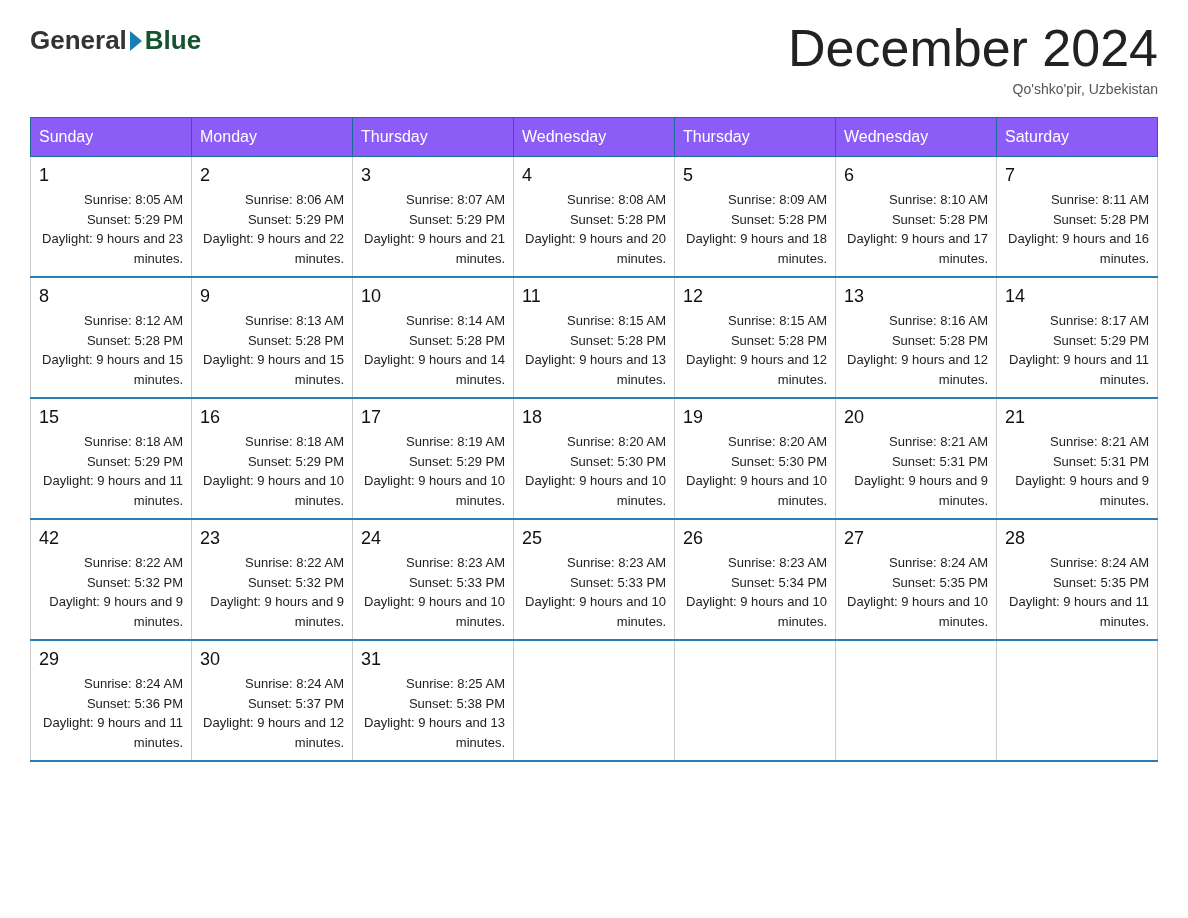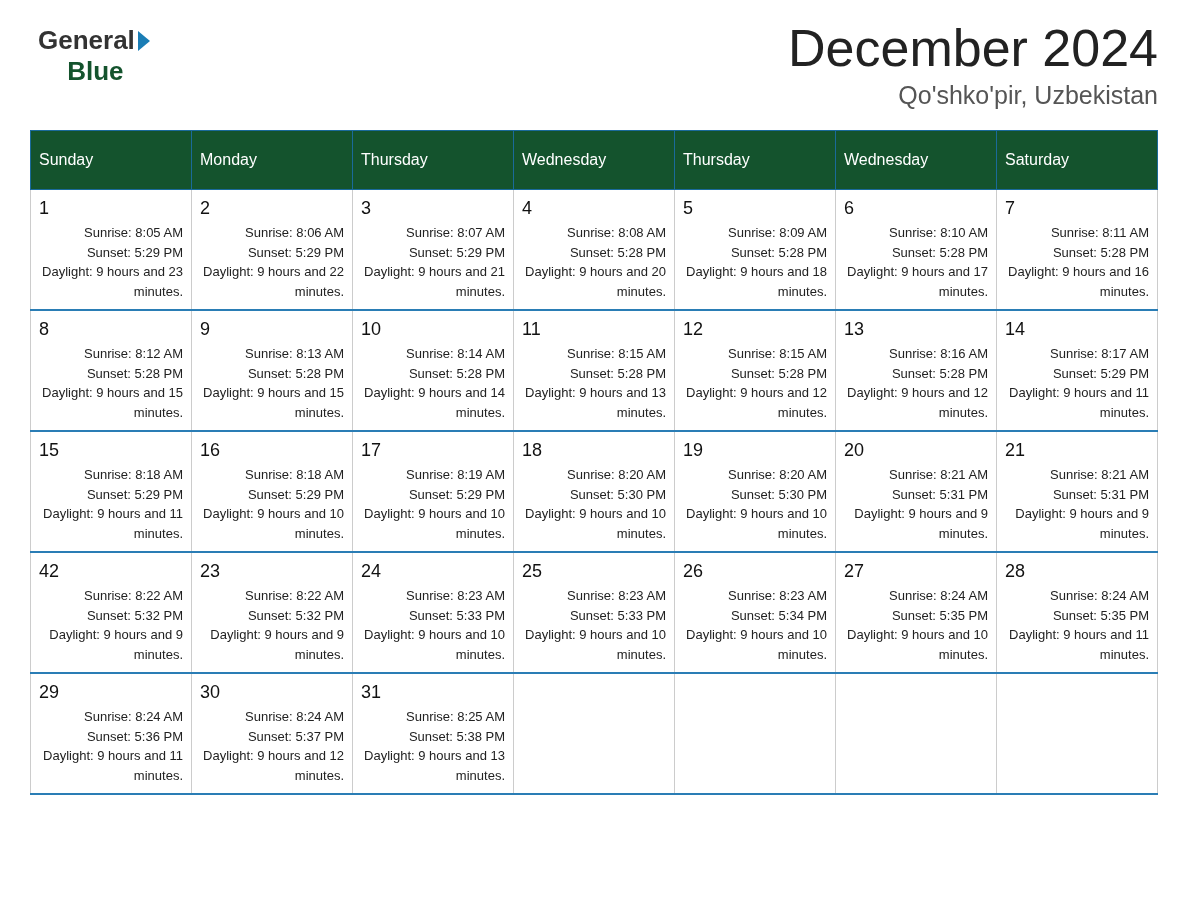--- a/index.html
+++ b/index.html
@@ -11,24 +11,23 @@
       min-height: 918px;
     }
     .header {
       display: flex;
       justify-content: space-between;
       align-items: flex-start;
       margin-bottom: 20px;
     }
     .logo {
       display: flex;
-      flex-direction: column;
-      align-items: center;
+      flex-direction: row;
+      align-items: flex-start;
       padding-top: 5px;
-      margin-left: 8px;
     }
     .logo-text {
       display: flex;
       align-items: center;
       font-size: 26px;
       font-weight: bold;
       color: #333;
     }
     .logo-general { color: #333; }
     .logo-triangle {
@@ -48,33 +47,33 @@
     .title-section {
       text-align: right;
     }
     .month-title {
       font-size: 52px;
       font-weight: normal;
       color: #222;
       line-height: 1.1;
     }
     .location {
-      font-size: 25px;
+      font-size: 14px;
       color: #555;
       margin-top: 4px;
     }
     table {
       width: 100%;
       border-collapse: collapse;
       table-layout: fixed;
     }
     thead th {
-      background-color: #14532d;
+      background-color: #8b5cf6;
       color: #fff;
-      padding: 20px 8px;
+      padding: 10px 8px;
       font-size: 16px;
       font-weight: normal;
       text-align: left;
       border: 1px solid #1a6a9a;
     }
     tbody td {
       vertical-align: top;
       padding: 8px 8px;
       font-size: 13.5px;
       color: #222;

